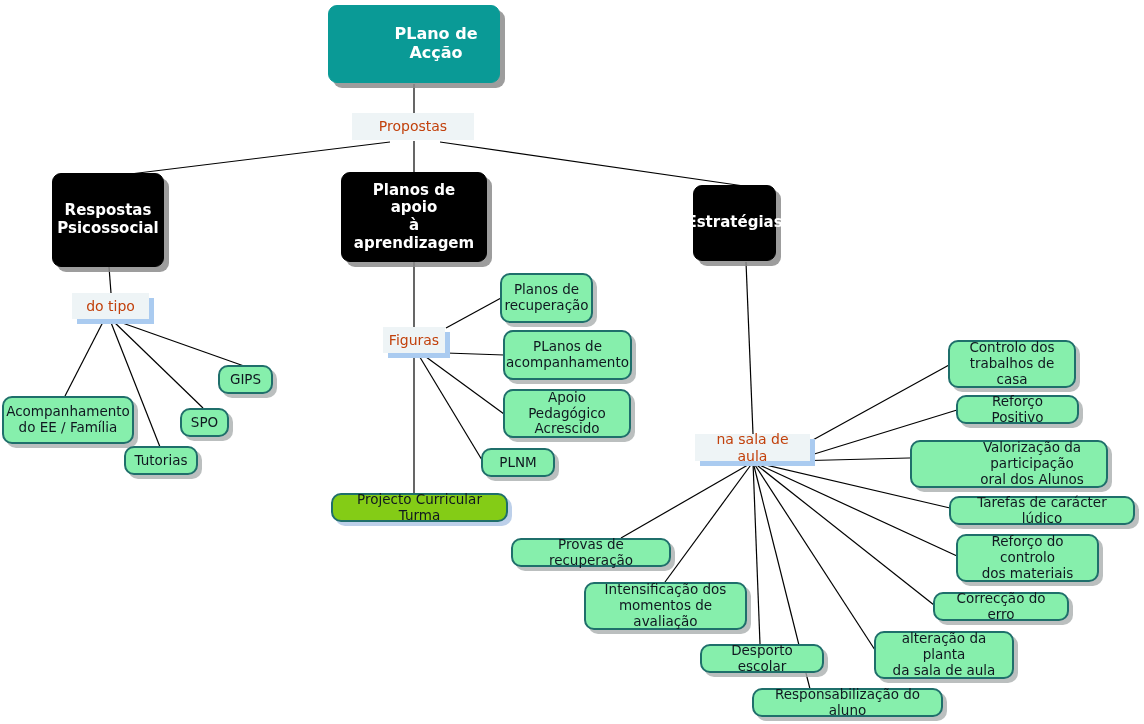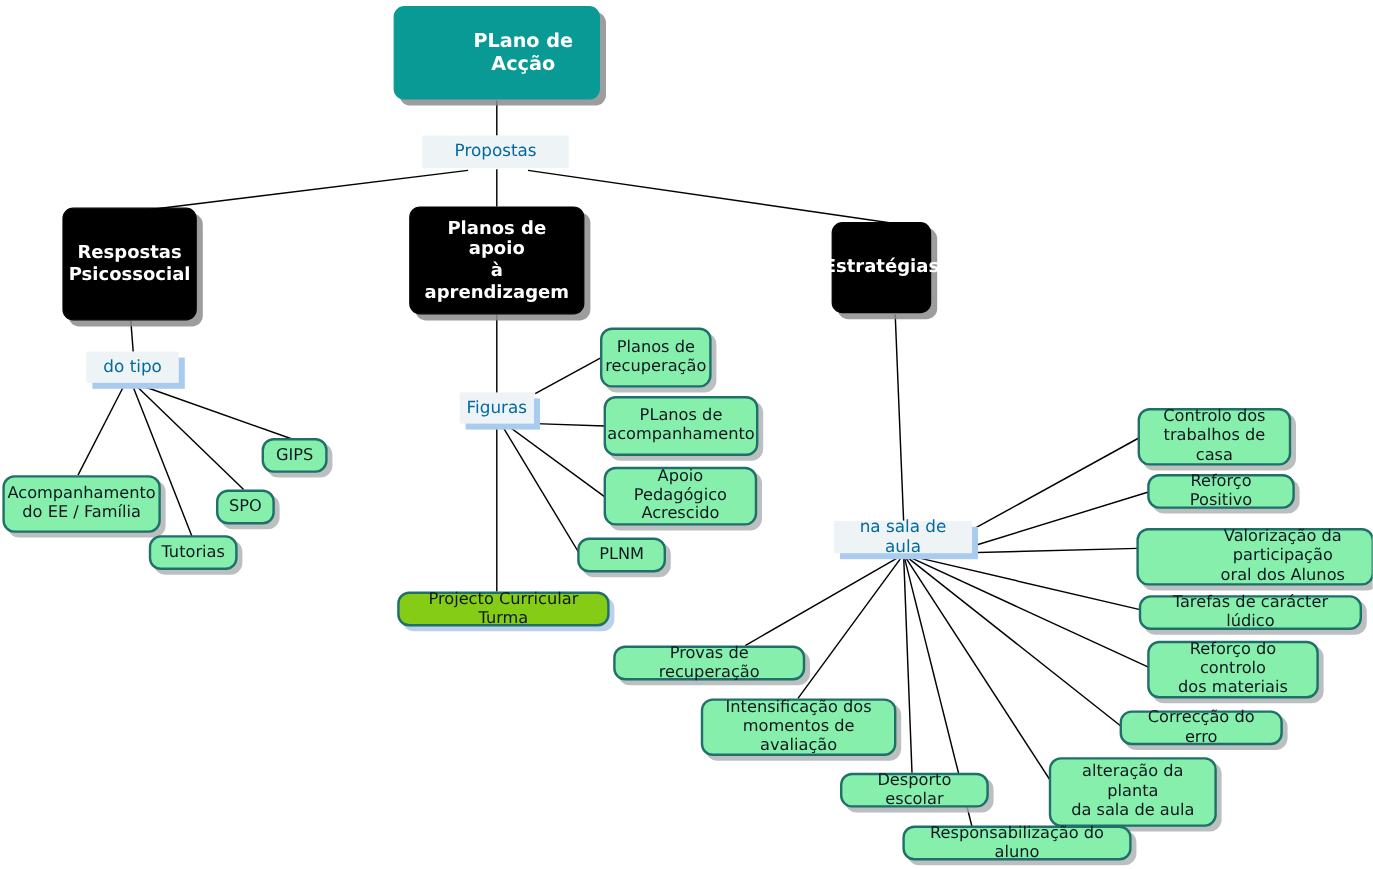--- a/index.html
+++ b/index.html
@@ -74,21 +74,21 @@
     background: #84cc16;
     border: 2px solid #1f6f6b;
     box-shadow: 4px 4px 0 0 rgba(178,200,230,0.85);
   }
 
   
   .node.link {
     background: #eef4f6;
     border: 0;
     border-radius: 0;
-    color: #0369a1;
+    color: #c2410c;
     font-size: 14px;
     z-index: 4;
   }
   .node.link.shadowed {
     box-shadow: 5px 5px 0 0 #aacbf0;
   }
   .node-label { display: block; padding: 0 6px; white-space: pre-line; }
 </style>
 </head>
 <body>
@@ -191,35 +191,35 @@
       <div class="node leaf cyan" style="left: 331px; top: 493px; width: 177px; height: 29px;">
         <span class="node-label">Projecto Curricular Turma</span>
       </div>
       <div class="node leaf" style="left: 948px; top: 340px; width: 128px; height: 48px;">
         <span class="node-label">Controlo dos
 trabalhos de casa</span>
       </div>
       <div class="node leaf" style="left: 956px; top: 395px; width: 123px; height: 29px;">
         <span class="node-label">Reforço Positivo</span>
       </div>
-      <div class="node leaf" style="left: 947px; top: 440px; width: 198px; height: 48px; padding-left: 46px;">
+      <div class="node leaf" style="left: 910px; top: 440px; width: 198px; height: 48px; padding-left: 46px;">
         <span class="node-label">Valorização da participação
 oral dos Alunos</span>
       </div>
       <div class="node leaf" style="left: 949px; top: 496px; width: 186px; height: 29px;">
         <span class="node-label">Tarefas de carácter lúdico</span>
       </div>
       <div class="node leaf" style="left: 956px; top: 534px; width: 143px; height: 48px;">
         <span class="node-label">Reforço do controlo
 dos materiais</span>
       </div>
       <div class="node leaf" style="left: 933px; top: 592px; width: 136px; height: 29px;">
         <span class="node-label">Correcção do erro</span>
       </div>
-      <div class="node leaf" style="left: 874px; top: 631px; width: 140px; height: 58px;">
+      <div class="node leaf" style="left: 874px; top: 631px; width: 140px; height: 48px;">
         <span class="node-label">alteração da planta
 da sala de aula</span>
       </div>
       <div class="node leaf" style="left: 752px; top: 688px; width: 191px; height: 29px;">
         <span class="node-label">Responsabilização do aluno</span>
       </div>
       <div class="node leaf" style="left: 700px; top: 644px; width: 124px; height: 29px;">
         <span class="node-label">Desporto escolar</span>
       </div>
       <div class="node leaf" style="left: 584px; top: 582px; width: 163px; height: 48px;">

